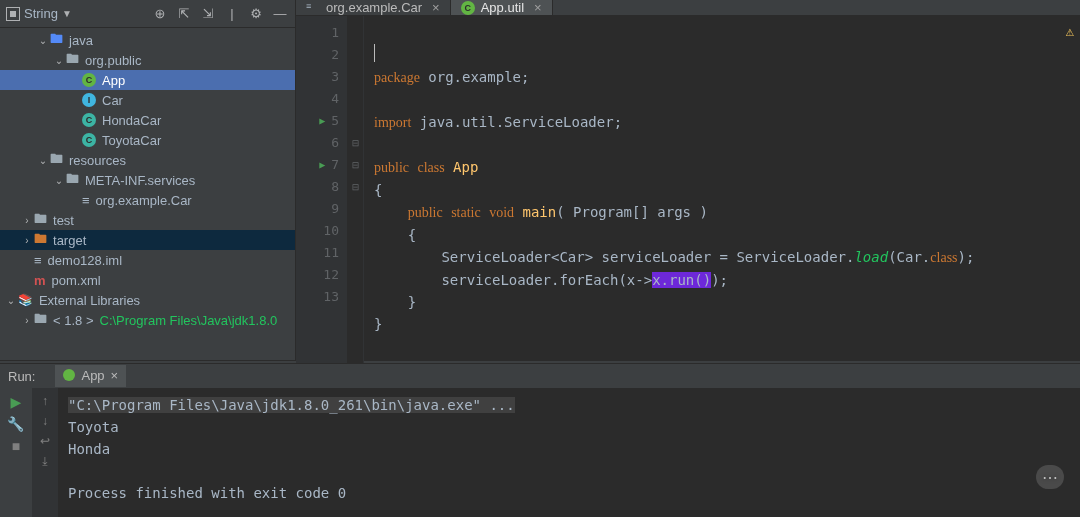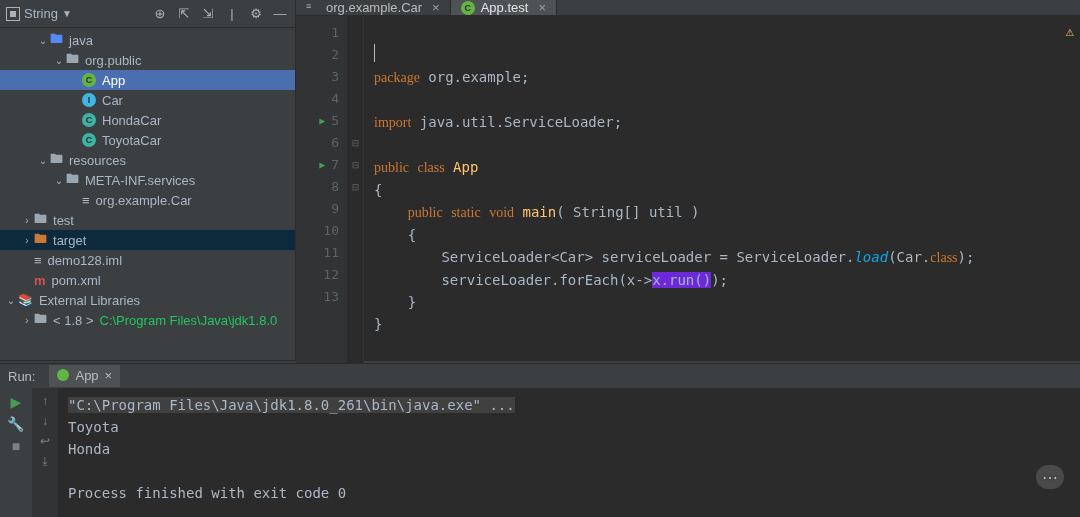--- a/index.html
+++ b/index.html
@@ -95,36 +95,36 @@
     flex: 1; padding: 6px 10px; font-family: "Consolas", monospace;
     font-size: 14px; line-height: 22px; white-space: pre; position: relative;
   }
   .fold-col {
     width: 16px; background: #2b2b2b; border-right: 1px solid #313335;
     display: flex; flex-direction: column; padding-top: 6px;
   }
   .fold-col span { height: 22px; display:flex; align-items:center; justify-content:center; color:#606366; font-size:9px;}
   .k { color: #cc7832; font-family: Liberation Serif, serif; }
   .id { color: #ffc66d; }
-  .it { font-style: italic; color: #0ea5e9; }
+  .it { font-style: italic; color: #22c55e; }
   .hl { background: #6d28d9; }
   .warn-ic { position: absolute; right: 6px; top: 4px; color: #f2c55c; font-size: 14px; }
   .caret {
     position: absolute;
     left: 10px;
     top: calc(6px + 22px);
     width: 1px;
     height: 18px;
     background: #bbbbbb;
   }
   
   .divider { height: 4px; background: #3c3f41; border-top: 1px solid #2b2b2b; border-bottom: 1px solid #2b2b2b; }
   .run-panel { flex: 1; display: flex; flex-direction: column; background: #2b2b2b; }
   .run-header {
-    height: 24px; display: flex; align-items: center; gap: 14px;
+    height: 24px; display: flex; align-items: center; gap: 20px;
     padding: 0 8px; background: #3c3f41; color: #bbbbbb;
   }
   .run-tab {
     display:flex; align-items:center; gap:6px; height: 22px;
     padding: 0 8px; border-bottom: 2px solid transparent; cursor:pointer;
   }
   .run-tab.active { background: #4e5254; }
   .run-body { flex: 1; display: flex; }
   .run-tools {
     width: 32px; background: #3c3f41; display: flex; flex-direction: column;
@@ -293,21 +293,21 @@
 
   <div class="editor-area">
     <div class="tabs" id="tabs">
         <div class="tab">
           <span class="file-ic" style="width: 14px; height: 14px; font-size: 9px;">≡</span>
           <span>org.example.Car</span>
           <span class="close-x">×</span>
         </div>
         <div class="tab active">
           <span class="circle-ic circle-green" style="width: 14px; height: 14px; font-size: 9px;">C</span>
-          <span>App.test</span>
+          <span>App.util</span>
           <span class="close-x">×</span>
         </div>
       </div>
     <div class="code-area">
       <div class="gutter" id="gutter">
           <div class="gline">
             <span>1</span>
           </div>
           <div class="gline">
             <span>2</span>
@@ -364,21 +364,21 @@
           <span></span>
         </div>
       <div class="code">
 <span class="caret"></span>
 <span class="warn-ic">⚠</span><span class="k">package</span><span> org.example;</span>
 
 <span class="k">import</span><span> java.util.ServiceLoader;</span>
 
 <span class="k">public</span> <span class="k">class</span> <span class="id">App</span>
 <span>{</span>
-    <span class="k">public</span> <span class="k">static</span> <span class="k">void</span> <span class="id">main</span><span>( String[] util )</span>
+    <span class="k">public</span> <span class="k">static</span> <span class="k">void</span> <span class="id">main</span><span>( Program[] args )</span>
 <span>    {</span>
 <span>        ServiceLoader&lt;Car&gt; serviceLoader = ServiceLoader.</span><span class="it">load</span><span>(Car.</span><span class="k">class</span><span>);</span>
 <span>        serviceLoader.forEach(x-&gt;</span><span class="hl">x.run()</span><span>);</span>
 <span>    }</span>
 <span>}</span>
       </div>
     </div>
   </div>
 </div>
 

